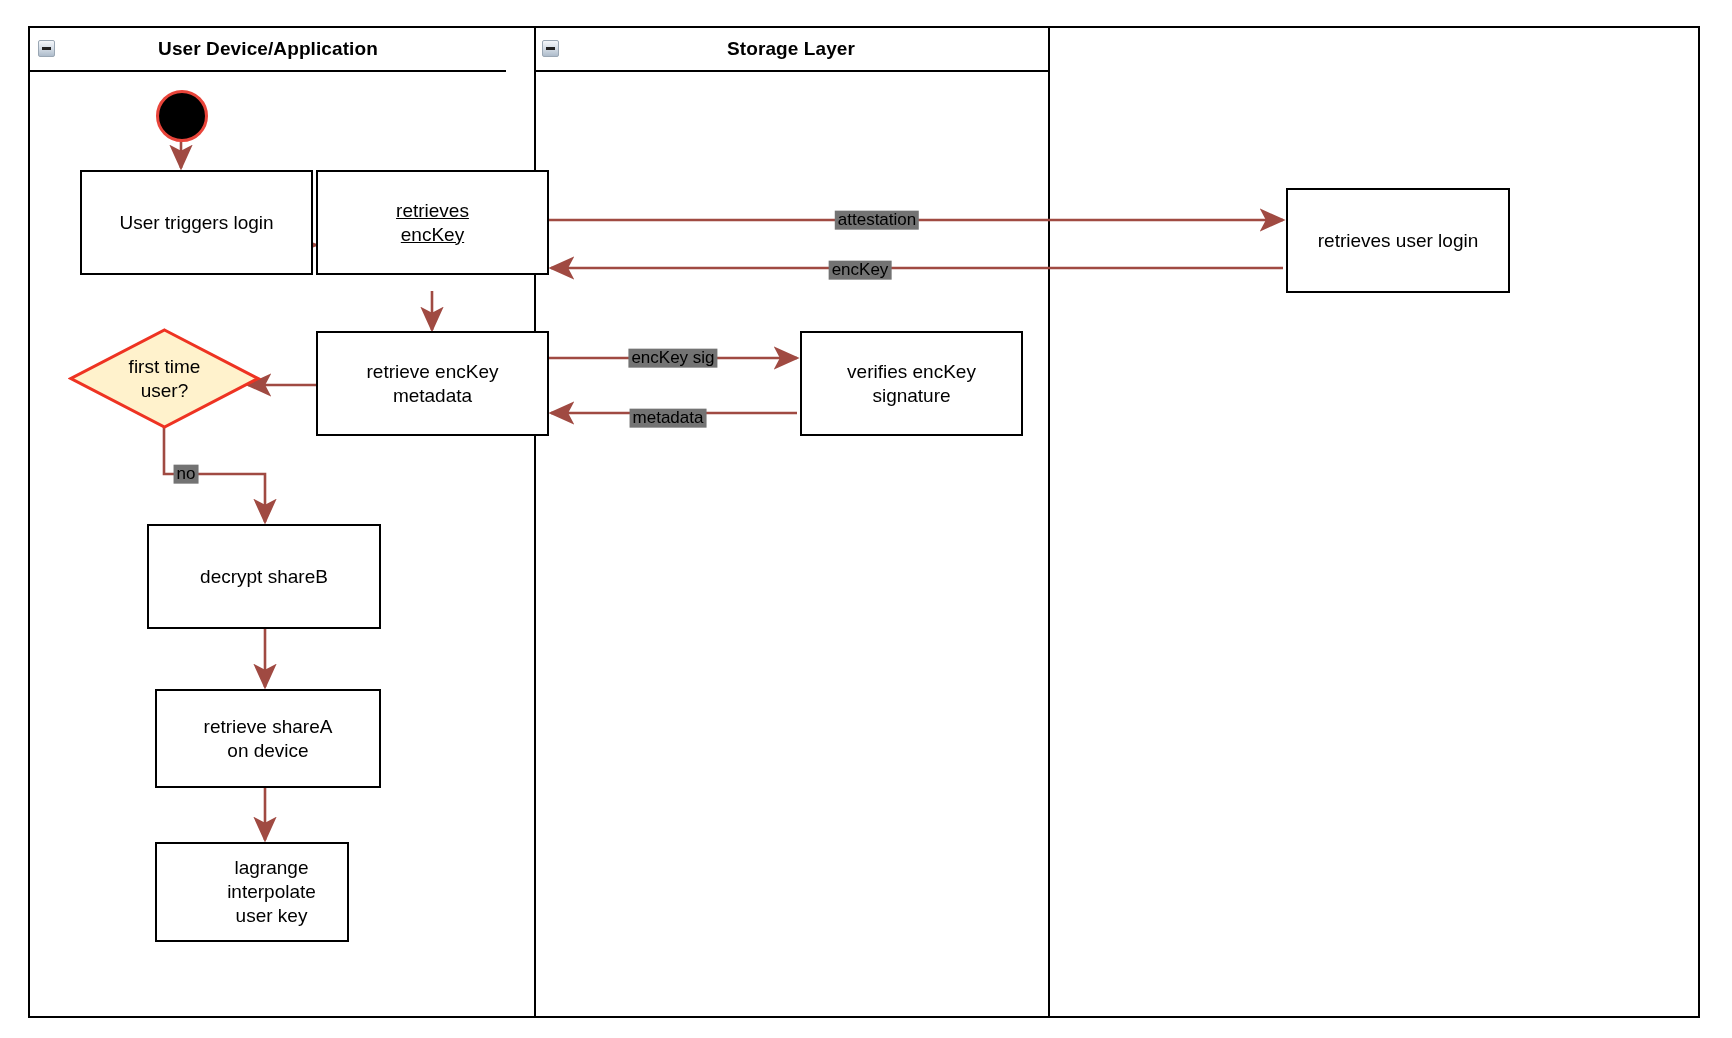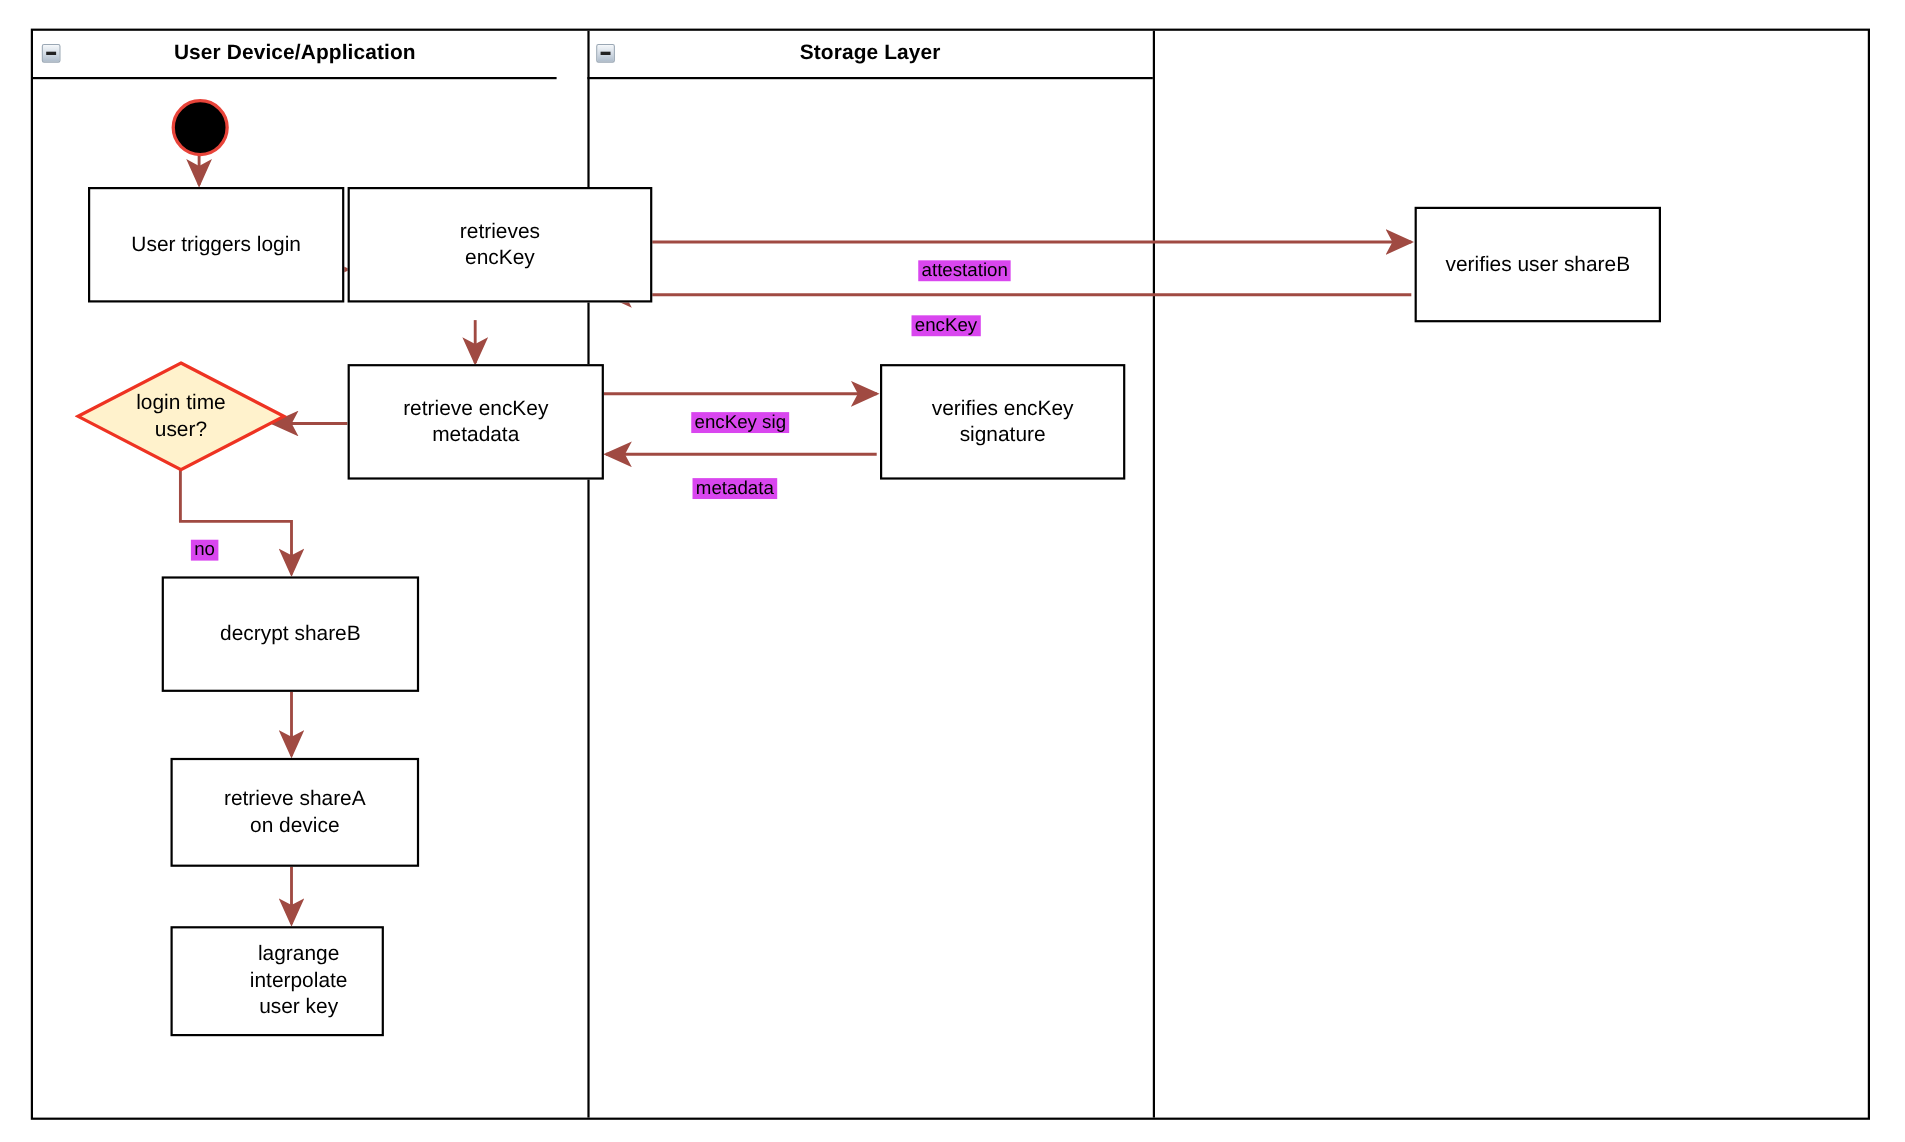--- a/index.html
+++ b/index.html
@@ -120,28 +120,27 @@
   .edges {
     position: absolute;
     left: 0;
     top: 0;
     width: 1732px;
     height: 1038px;
     pointer-events: none;
   }
   .edge-label {
     position: absolute;
-    background: #d946ef;
+    background: #737373;
     font-size: 17px;
     color: #000000;
     padding: 0 3px;
     white-space: nowrap;
     transform: translate(-50%, -50%);
     line-height: 1.1;
-    margin-top: 26px;
   }
 </style>
 </head>
 <body>
 
 <div id="canvas">
 
   <div class="pool">
 
     <div class="lane-header" style="left:0; width:476px;">
@@ -194,40 +193,40 @@
   <span class="edge-label" style="left:877px; top:220px;">attestation</span>
   <span class="edge-label" style="left:860px; top:270px;">encKey</span>
   <span class="edge-label" style="left:673px; top:358px;">encKey sig</span>
   <span class="edge-label" style="left:668px; top:418px;">metadata</span>
   <span class="edge-label" style="left:186px; top:474px;">no</span>
 
   <div class="start-node" style="left:156px; top:90px; width:52px; height:52px;"></div>
 
   <div class="node" style="left:80px; top:170px; width:233px; height:105px;">User triggers login</div>
 
-  <div class="node" style="left:316px; top:170px; width:277px; height:105px;">retrieves
+  <div class="node" style="left:316px; top:170px; width:233px; height:105px;text-decoration:underline;">retrieves
 encKey</div>
 
   <div class="node" style="left:316px; top:331px; width:233px; height:105px;">retrieve encKey
 metadata</div>
 
   <div class="decision" style="left:68px; top:327px; width:193px; height:103px;">
     <svg width="193" height="103" viewBox="0 0 193 103">
       <polygon points="96.5,3 190,51.5 96.5,100 3,51.5" fill="#fff2cc" stroke="#ee3322" stroke-width="3"></polygon>
     </svg>
-    <span class="dec-text">login time
+    <span class="dec-text">first time
 user?</span>
   </div>
 
   <div class="node" style="left:147px; top:524px; width:234px; height:105px;">decrypt shareB</div>
 
   <div class="node" style="left:155px; top:689px; width:226px; height:99px;">retrieve shareA
 on device</div>
 
   <div class="node" style="left:155px; top:842px; width:194px; height:100px;padding-left:45px;">lagrange interpolate
 user key</div>
 
   <div class="node" style="left:800px; top:331px; width:223px; height:105px;">verifies encKey
 signature</div>
 
-  <div class="node" style="left:1286px; top:188px; width:224px; height:105px;">verifies user shareB</div>
+  <div class="node" style="left:1286px; top:188px; width:224px; height:105px;">retrieves user login</div>
 
 </div>
 
 </body></html>

